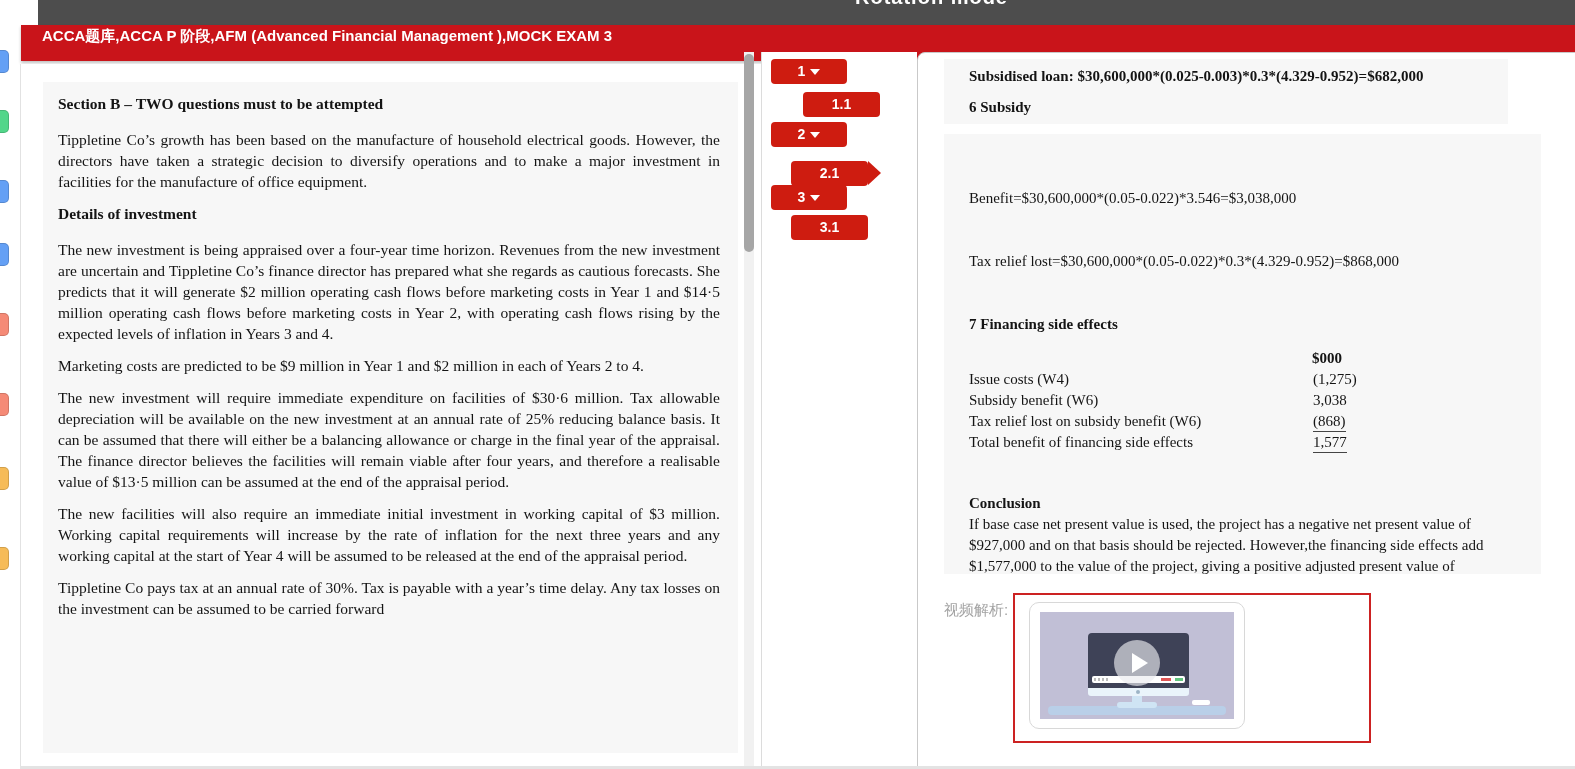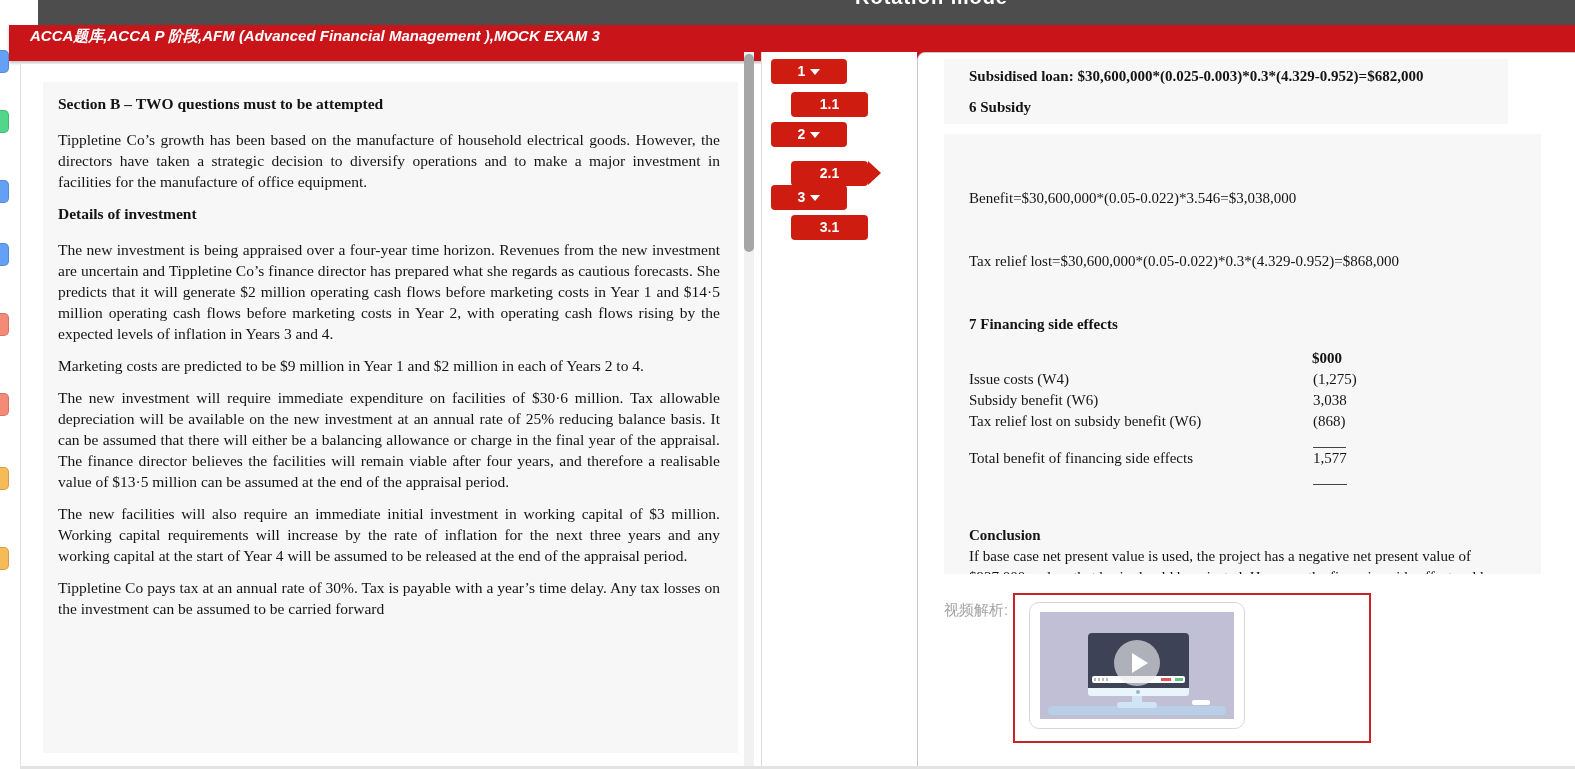--- a/index.html
+++ b/index.html
@@ -12,22 +12,22 @@
   
   .topbar {
     position:absolute; left:38px; right:0; top:0; height:25px;
     background:#4d4d4d; overflow:hidden;
   }
   .topbar .clipped {
     position:absolute; left:817px; top:-14px;
     color:#fff; font-weight:bold; font-size:20px; letter-spacing:1px;
   }
   .redbar {
-    position:absolute; left:9px; right:0; top:25px; height:36px;
-    background:#c9141a; box-shadow:0 2px 3px rgba(0,0,0,0.25);font-style:italic;
+    position:absolute; left:21px; right:0; top:25px; height:36px;
+    background:#c9141a; box-shadow:0 2px 3px rgba(0,0,0,0.25);
   }
   .redbar .title {
     position:absolute; left:21px; top:2px;
     color:#fff; font-weight:bold; font-size:15px; white-space:nowrap;
   }
 
   
   .edge-tab {
     position:absolute; left:0; width:9px; height:23px;
     border-radius:0 5px 5px 0; border:1px solid rgba(0,0,0,0.15); border-left:none;
@@ -97,21 +97,21 @@
   .ablock2 {
     position:absolute; left:26px; top:81px; width:597px; height:440px;
     background:#f7f7f7; padding:12px 25px 0 25px; overflow:hidden;
     font-size:15px; line-height:21px;
   }
   .ablock2 .line { margin-bottom:13px;margin-top:42px; }
   .fin-heading { margin-bottom:0; }
   .frow { display:flex; }
   .frow .flabel { flex:1; }
   .frow .fval  { width:110px; margin-right:93px; }
-  .uline { border-bottom:1px solid #444; padding-bottom:16px; display:inline-block; line-height:19px; }
+  .uline { border-bottom:1px solid #444; padding-bottom:0px; display:inline-block; line-height:19px; }
   .unit-row { display:flex; font-weight:bold; }
   .unit-row .flabel { flex:1; }
   .unit-row .fval { width:110px; margin-right:94px; text-align:left; }
   .concl { margin-top:40px; }
   .concl p { margin:0; }
 
   
   .video-label {
     position:absolute; left:26px; top:548px; color:#a3a3a3;
     font-family:"Liberation Sans", sans-serif; font-size:15px;
@@ -198,21 +198,21 @@
   </div>
 </div>
 
 <div class="v-scroll">
   <div class="v-thumb"></div>
 </div>
 <div class="divider"></div>
 
 <div class="navcol" id="navcol">
     <div class="navbtn parent" style="top: 7px;"><span>1</span><span class="caret"></span></div>
-    <div class="navbtn child" style="top: 40px;"><span>1.1</span></div>
+    <div class="navbtn child" style="top: 40px; margin-left: 12px;"><span>1.1</span></div>
     <div class="navbtn parent" style="top: 70px;"><span>2</span><span class="caret"></span></div>
     <div class="navbtn child active" style="top: 102px; margin-top: 7px;"><span>2.1</span></div>
     <div class="navbtn parent" style="top: 133px;"><span>3</span><span class="caret"></span></div>
     <div class="navbtn child" style="top: 163px;"><span>3.1</span></div>
   </div>
 
 <div class="apanel">
 
   <div class="ablock1">
     <div class="line">Subsidised loan: $30,600,000*(0.025-0.003)*0.3*(4.329-0.952)=$682,000</div>

